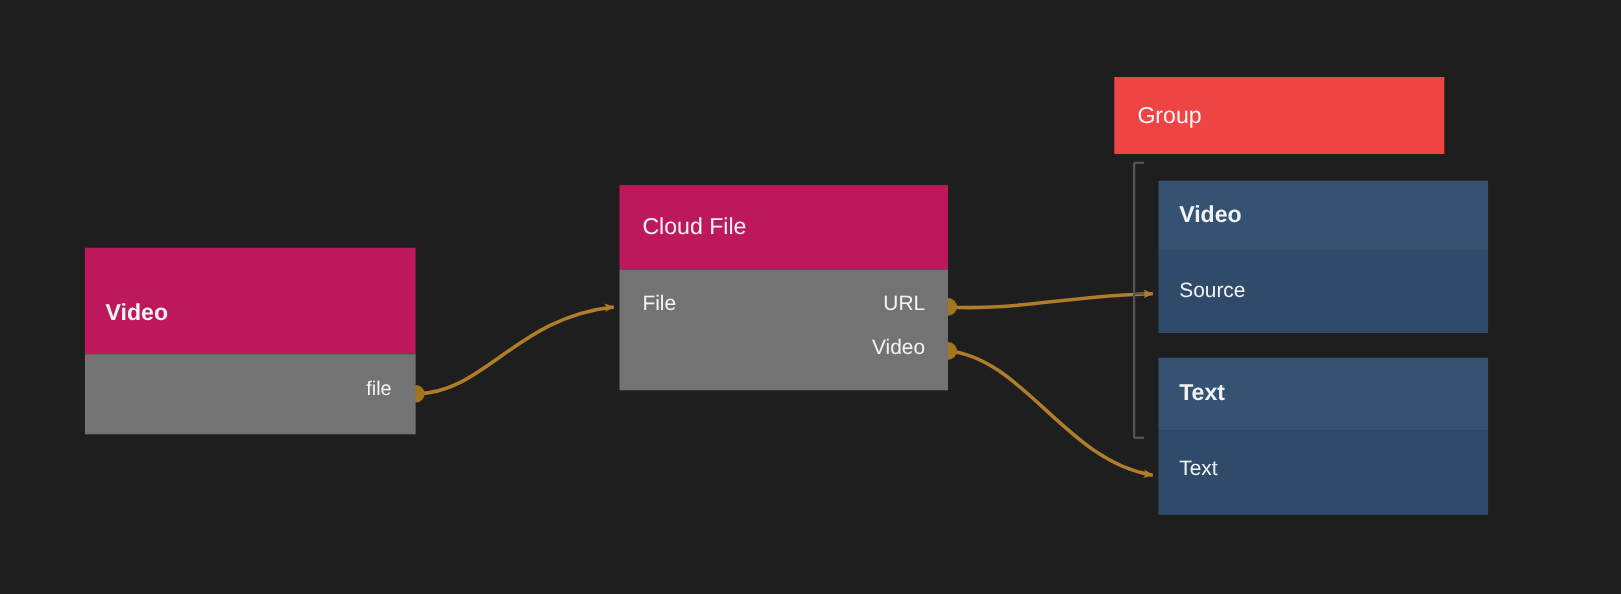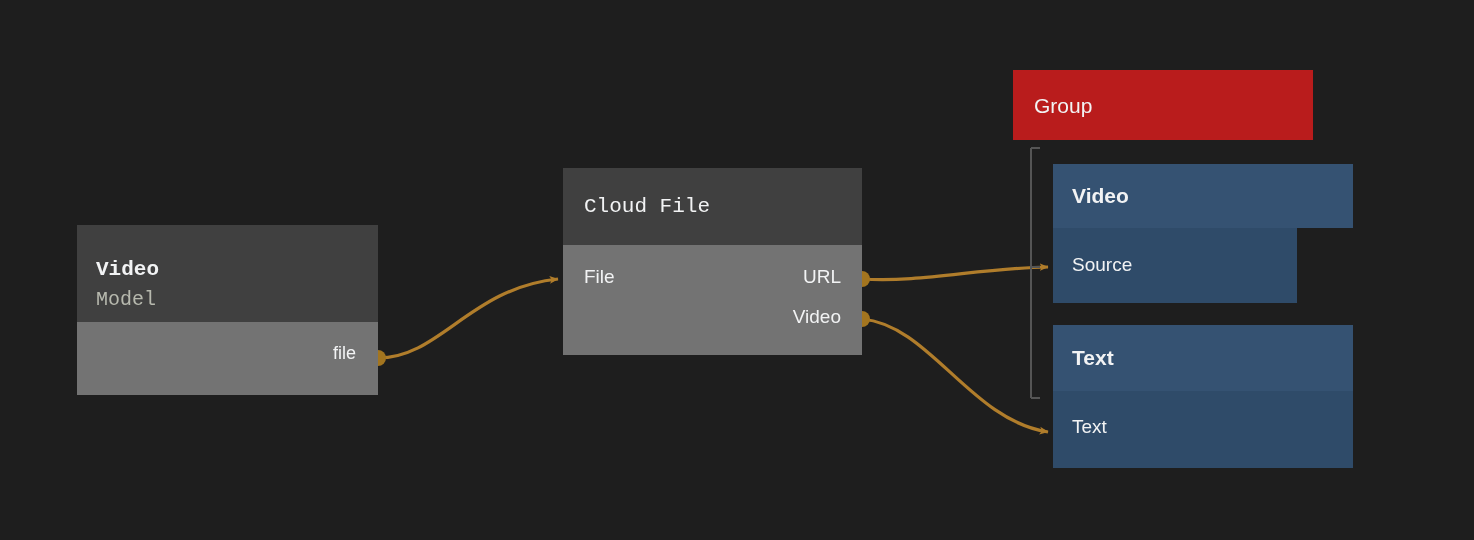--- a/index.html
+++ b/index.html
@@ -62,27 +62,27 @@
     display: flex;
     align-items: center;
     white-space: nowrap;
   }
   .port-label {
     color: #f2f3f4;
     white-space: nowrap;
   }
 
   
-  .node-green .node-header { background: #404040; font-family: Liberation Mono, monospace; }
+  .node-green .node-header { background: #be185d; }
   .node-green .node-body   { background: #737373; }
 
   
   .node-blue .node-header { background: #355272; }
   .node-blue .node-body   { background: #2f4b69; }
-  .node-blue.solid        { background: #b91c1c; }
+  .node-blue.solid        { background: #ef4444; }
 
   
   #node-video-model { left: 77px;   top: 225px; width: 301px; height: 170px; }
   #node-video-model .node-header { width: 301px; height: 97px; padding: 22px 0 0 19px; }
   #node-video-model .node-body   { width: 301px; height: 73px; }
   #node-video-model .node-title    { font-size: 21px; font-weight: bold; }
   #node-video-model .node-subtitle { font-size: 20px; font-weight: normal; margin-top: 7px; }
   #node-video-model .port-row      { right: 22px; top: 21px; font-size: 18px; }
 
   #node-cloud-file { left: 563px; top: 168px; width: 299px; height: 187px; }
@@ -97,21 +97,21 @@
   #node-group .group-label {
     font-size: 21px;
     font-weight: normal;
     color: #f2f3f4;
     padding: 24px 0 0 21px;
     white-space: nowrap;
   }
 
   #node-video-obj { left: 1053px; top: 164px; width: 300px; height: 139px; }
   #node-video-obj .node-header { width: 300px; height: 64px; padding: 0 0 0 19px; }
-  #node-video-obj .node-body   { width: 244px; height: 75px; }
+  #node-video-obj .node-body   { width: 300px; height: 75px; }
   #node-video-obj .node-title  { font-size: 21px; font-weight: bold; }
   #node-video-obj .row-in      { left: 19px; top: 26px; font-size: 19px; }
 
   #node-text-obj { left: 1053px; top: 325px; width: 300px; height: 185px; }
   #node-text-obj .node-header { width: 300px; height: 66px; padding: 0 0 0 19px; }
   #node-text-obj .node-body   { width: 300px; height: 77px; }
   #node-text-obj .node-title  { font-size: 21px; font-weight: bold; }
   #node-text-obj .row-in      { left: 19px; top: 25px; font-size: 19px; }
 
   .node-header.centered { justify-content: center; }
@@ -141,21 +141,20 @@
       <path d="M1031,148 L1031,398"></path>
       <path d="M1031,148 L1040,148"></path>
       <path d="M1031,267 L1040,267"></path>
       <path d="M1031,398 L1040,398"></path>
     </g>
   </svg>
 
   <div id="node-video-model" class="node node-green">
     <div class="node-header">
       <div class="node-title">Video</div>
-      <div class="node-subtitle">Model</div>
     </div>
     <div class="node-body">
       <div class="port-row">
         <span class="port-label">file</span>
       </div>
     </div>
   </div>
 
   <div id="node-cloud-file" class="node node-green">
     <div class="node-header centered">

